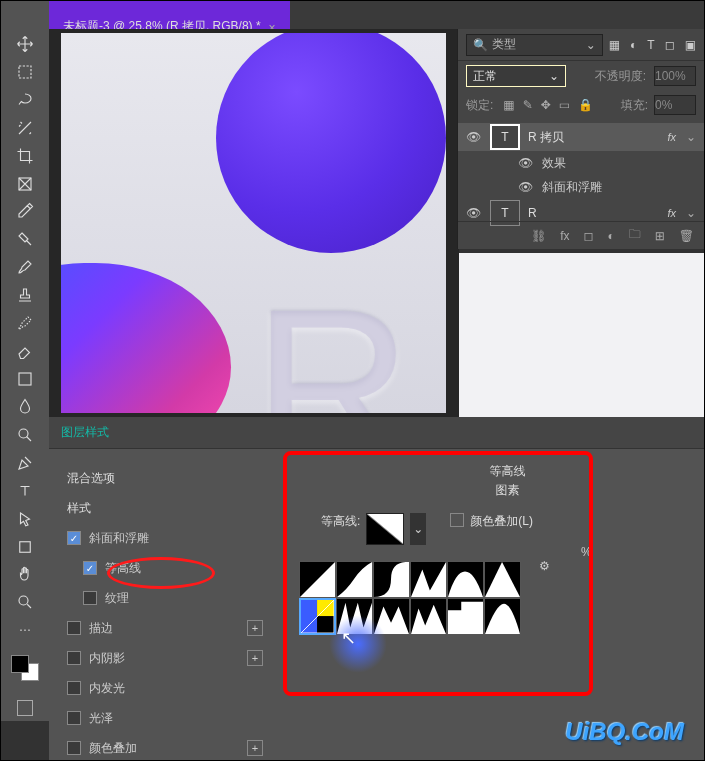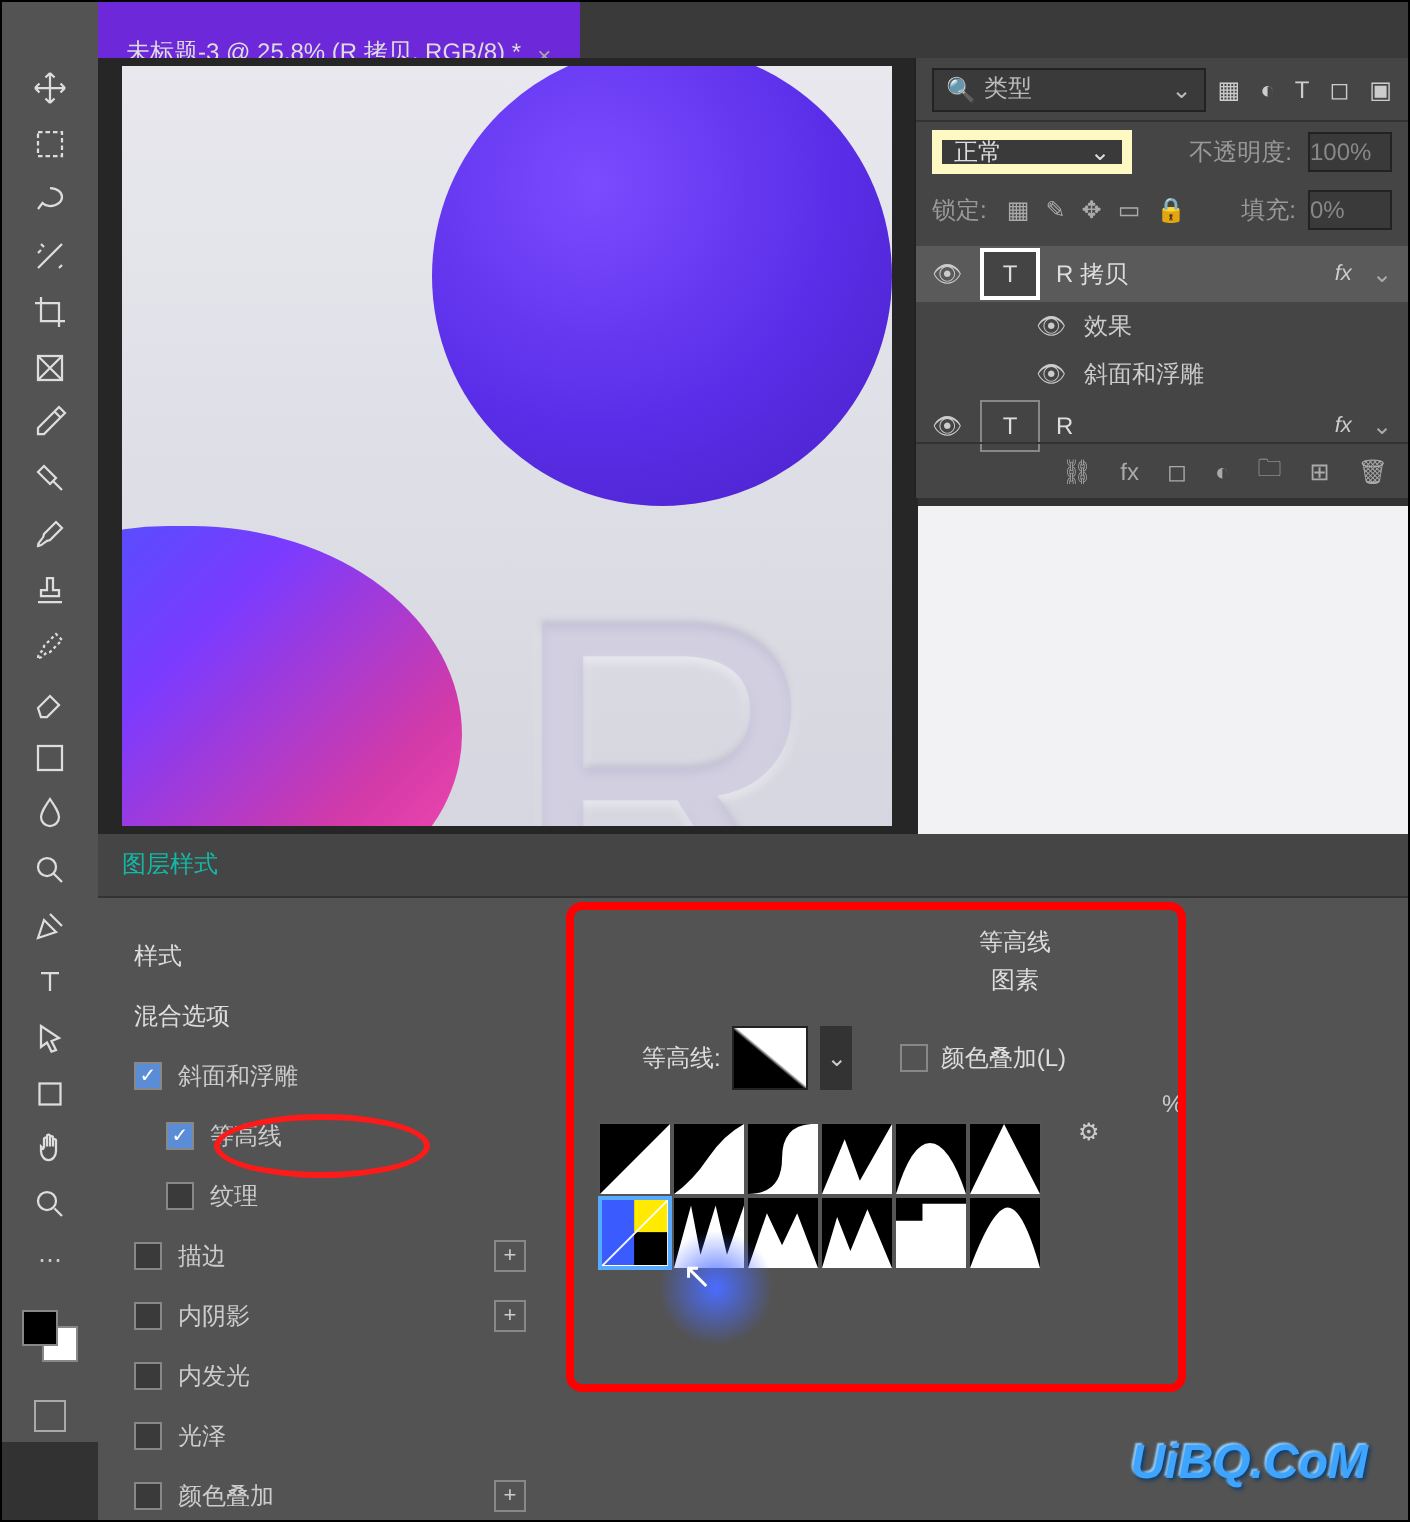--- a/index.html
+++ b/index.html
@@ -19,21 +19,21 @@
 .canvas-img{position:absolute;left:12px;top:4px;width:385px;height:380px;background:linear-gradient(180deg,#e8e8ee 0%,#d6d6e0 100%);overflow:hidden}
 .circle1{position:absolute;left:155px;top:-10px;width:230px;height:230px;border-radius:50%;background:radial-gradient(circle at 35% 30%,#7b4bff 0%,#5a2ee8 55%,#4820c5 100%)}
 .blob{position:absolute;left:-90px;top:230px;width:260px;height:200px;border-radius:50% 60% 55% 50%;background:linear-gradient(135deg,#3a5cff 0%,#7b3bff 40%,#d23aa8 75%,#ff4db0 100%)}
 .glassR{position:absolute;left:192px;top:228px;width:205px;height:180px;color:rgba(200,195,220,0.6);font-size:220px;font-weight:400;font-family:Arial;letter-spacing:0;text-shadow:0 2px 6px rgba(255,255,255,0.6),0 -1px 3px rgba(100,100,140,0.3)}
 .right-panel{position:absolute;right:0;top:28px;width:247px;height:220px;background:#454545;border-left:1px solid #222}
 .rp-row1{height:32px;display:flex;align-items:center;padding:0 8px;gap:6px;border-bottom:1px solid #333}
 .search-box{flex:1;height:22px;background:#3a3a3a;border:1px solid #222;display:flex;align-items:center;padding:0 6px;color:#bbb;gap:4px}
 .rp-icons{display:flex;gap:10px;color:#ccc}
 .rp-icons span{cursor:pointer}
 .rp-row2{height:30px;display:flex;align-items:center;padding:0 8px;gap:8px;color:#999}
-.blend-select{width:100px;height:22px;background:#3a3a3a;border:5px solid #fef9c3;color:#ddd;padding:0 6px;display:flex;align-items:center;justify-content:space-between}
+.blend-select{width:100px;height:22px;background:#3a3a3a;border:1px solid #fef9c3;color:#ddd;padding:0 6px;display:flex;align-items:center;justify-content:space-between}
 .opacity-lbl{margin-left:auto}
 .pct-box{width:42px;height:20px;background:#3a3a3a;border:1px solid #222;color:#888;display:flex;align-items:center;justify-content:flex-start}
 .rp-row3{height:28px;display:flex;align-items:center;padding:0 8px;gap:6px;color:#999}
 .lock-icons{display:flex;gap:8px;color:#aaa;margin-left:4px}
 .layer-list{padding:4px 0}
 .layer-row{display:flex;align-items:center;height:28px;padding:0 8px;gap:8px;color:#ddd}
 .layer-row.sel{background:#5a5a5a}
 .eye{width:16px;color:#ccc}
 .thumb{width:30px;height:26px;border:1px solid #888;display:flex;align-items:center;justify-content:center;background:#444;color:#ddd}
 .thumb.sel{border:2px solid #fff}
@@ -48,21 +48,21 @@
 .ls-left{width:232px;padding:14px 0;color:#ccc}
 .ls-item{height:30px;display:flex;align-items:center;padding:0 18px;gap:8px;position:relative}
 .ls-item.head{color:#ddd}
 .ls-item .cb{width:14px;height:14px;border:1px solid #888;background:#3a3a3a;display:flex;align-items:center;justify-content:center;font-size:10px}
 .ls-item .cb.on{background:#5a8dd6;color:#fff}
 .ls-item .plus{margin-left:auto;width:16px;height:16px;border:1px solid #888;display:flex;align-items:center;justify-content:center;color:#ccc;font-size:11px}
 .redcircle{position:absolute;left:58px;top:140px;width:108px;height:32px;border:3px solid #ff1a1a;border-radius:50%;pointer-events:none}
 .ls-right{flex:1;position:relative;padding:10px}
 .redbox{position:absolute;left:2px;top:2px;width:310px;height:245px;border:4px solid #ff0000;border-radius:8px;pointer-events:none}
 .contour-head{display:flex;flex-direction:column;align-items:center;color:#ddd;margin-top:4px;gap:2px;margin-left:30px}
-.contour-row{display:flex;align-items:center;gap:6px;margin-top:14px;color:#ddd;margin-left:30px}
+.contour-row{display:flex;align-items:flex-start;gap:6px;margin-top:14px;color:#ddd;margin-left:30px}
 .contour-preview{width:38px;height:32px;background:linear-gradient(to top right,#000 0%,#000 48%,#fff 52%,#fff 100%);border:1px solid #222}
 .contour-dd{width:16px;height:32px;background:#333;display:flex;align-items:center;justify-content:center;color:#ccc}
 .aa-cb{width:14px;height:14px;border:1px solid #888;margin-left:18px}
 .presets{margin-top:16px;margin-left:8px;display:flex;flex-wrap:wrap;width:225px;gap:0}
 .preset{width:37px;height:37px;background:#000;border:1px solid #555;position:relative;overflow:hidden}
 .preset.sel{border:2px solid #58aaff}
 .gear{position:absolute;left:258px;top:110px;color:#ccc}
 .pct{position:absolute;left:300px;top:96px;color:#ccc}
 .cursor{position:absolute;left:60px;top:178px;color:#fff;font-size:18px;pointer-events:none;z-index:5}
 .bluecircle{position:absolute;left:48px;top:166px;width:58px;height:58px;border-radius:50%;background:radial-gradient(circle,#4a6cff 0%,rgba(74,108,255,0) 70%);pointer-events:none}
@@ -279,24 +279,24 @@
     <span>⊞</span>
     <span>🗑</span>
   </div>
 </div>
 
 <div class="ls-panel">
   <div class="ls-title">图层样式</div>
   <div class="ls-body">
     <div class="ls-left">
       <div class="ls-item head">
+          <span>混合选项</span>
+        </div>
+      <div class="ls-item head">
           <span>样式</span>
-        </div>
-      <div class="ls-item head">
-          <span>混合选项</span>
         </div>
       <div class="ls-item">
           <span class="cb on">✓</span>
           <span>斜面和浮雕</span>
         </div>
       <div class="ls-item" style="padding-left:34px">
           <span class="cb on">✓</span>
           <span>等高线</span>
         </div>
       <div class="ls-item" style="padding-left:34px">

